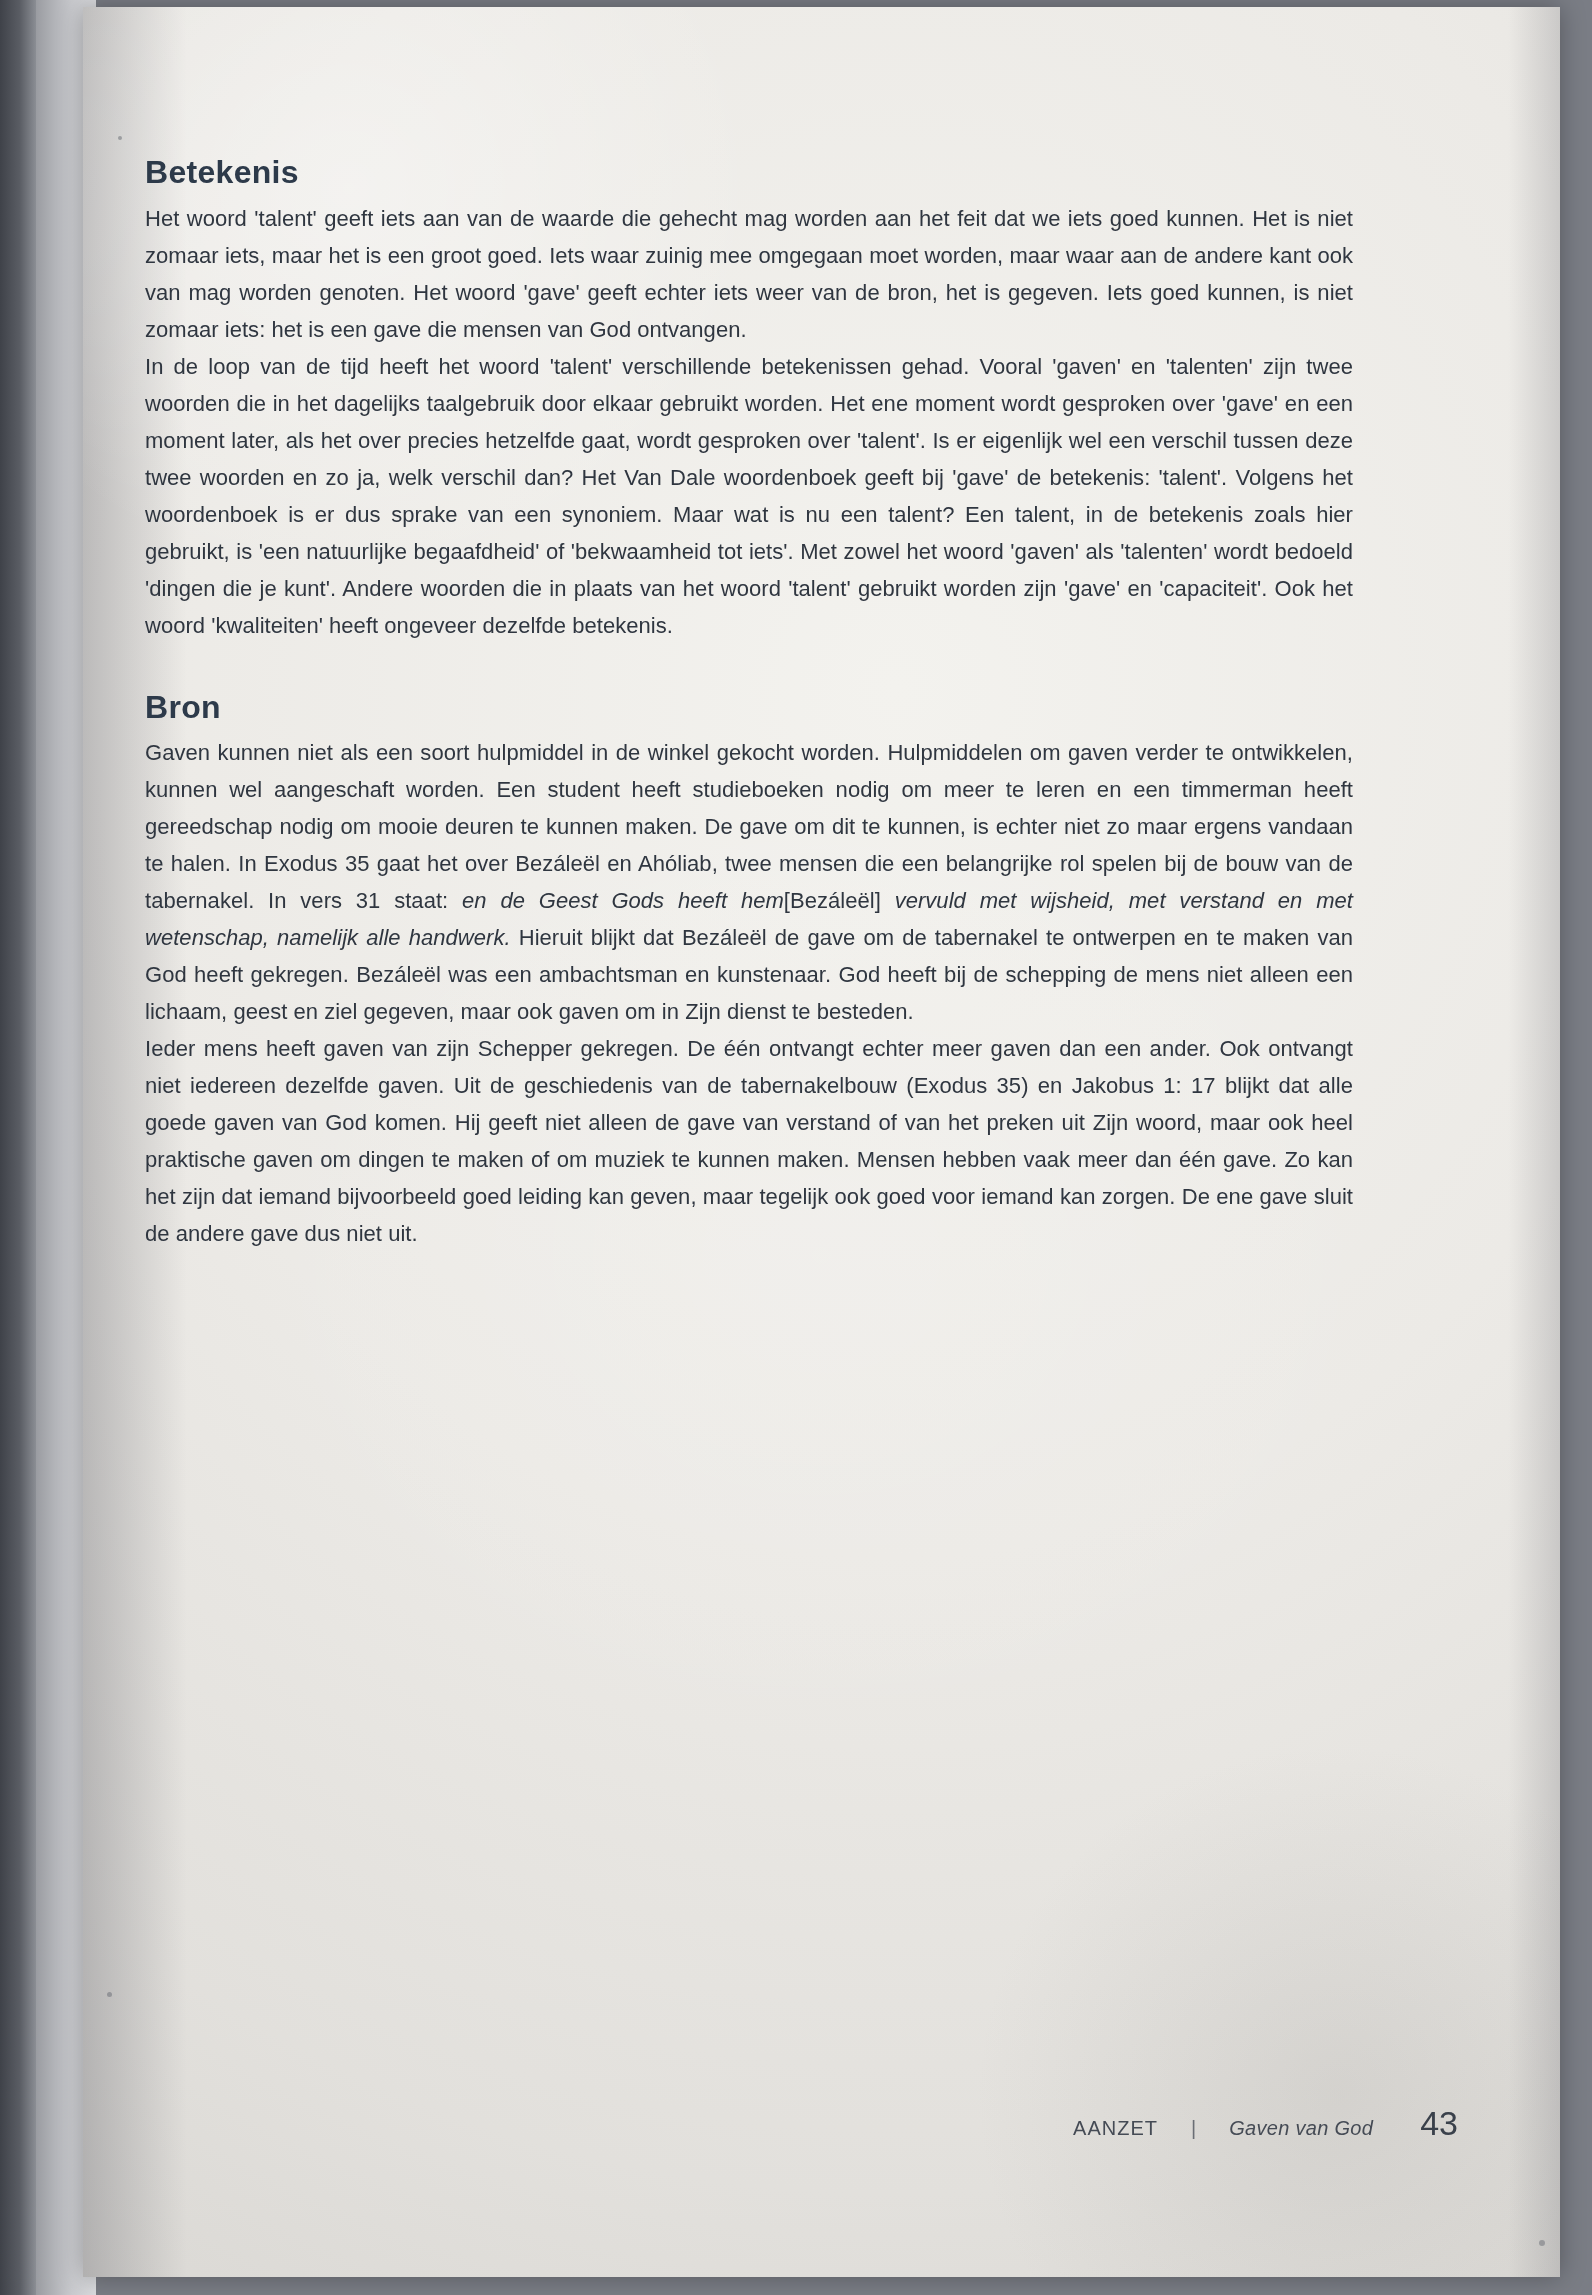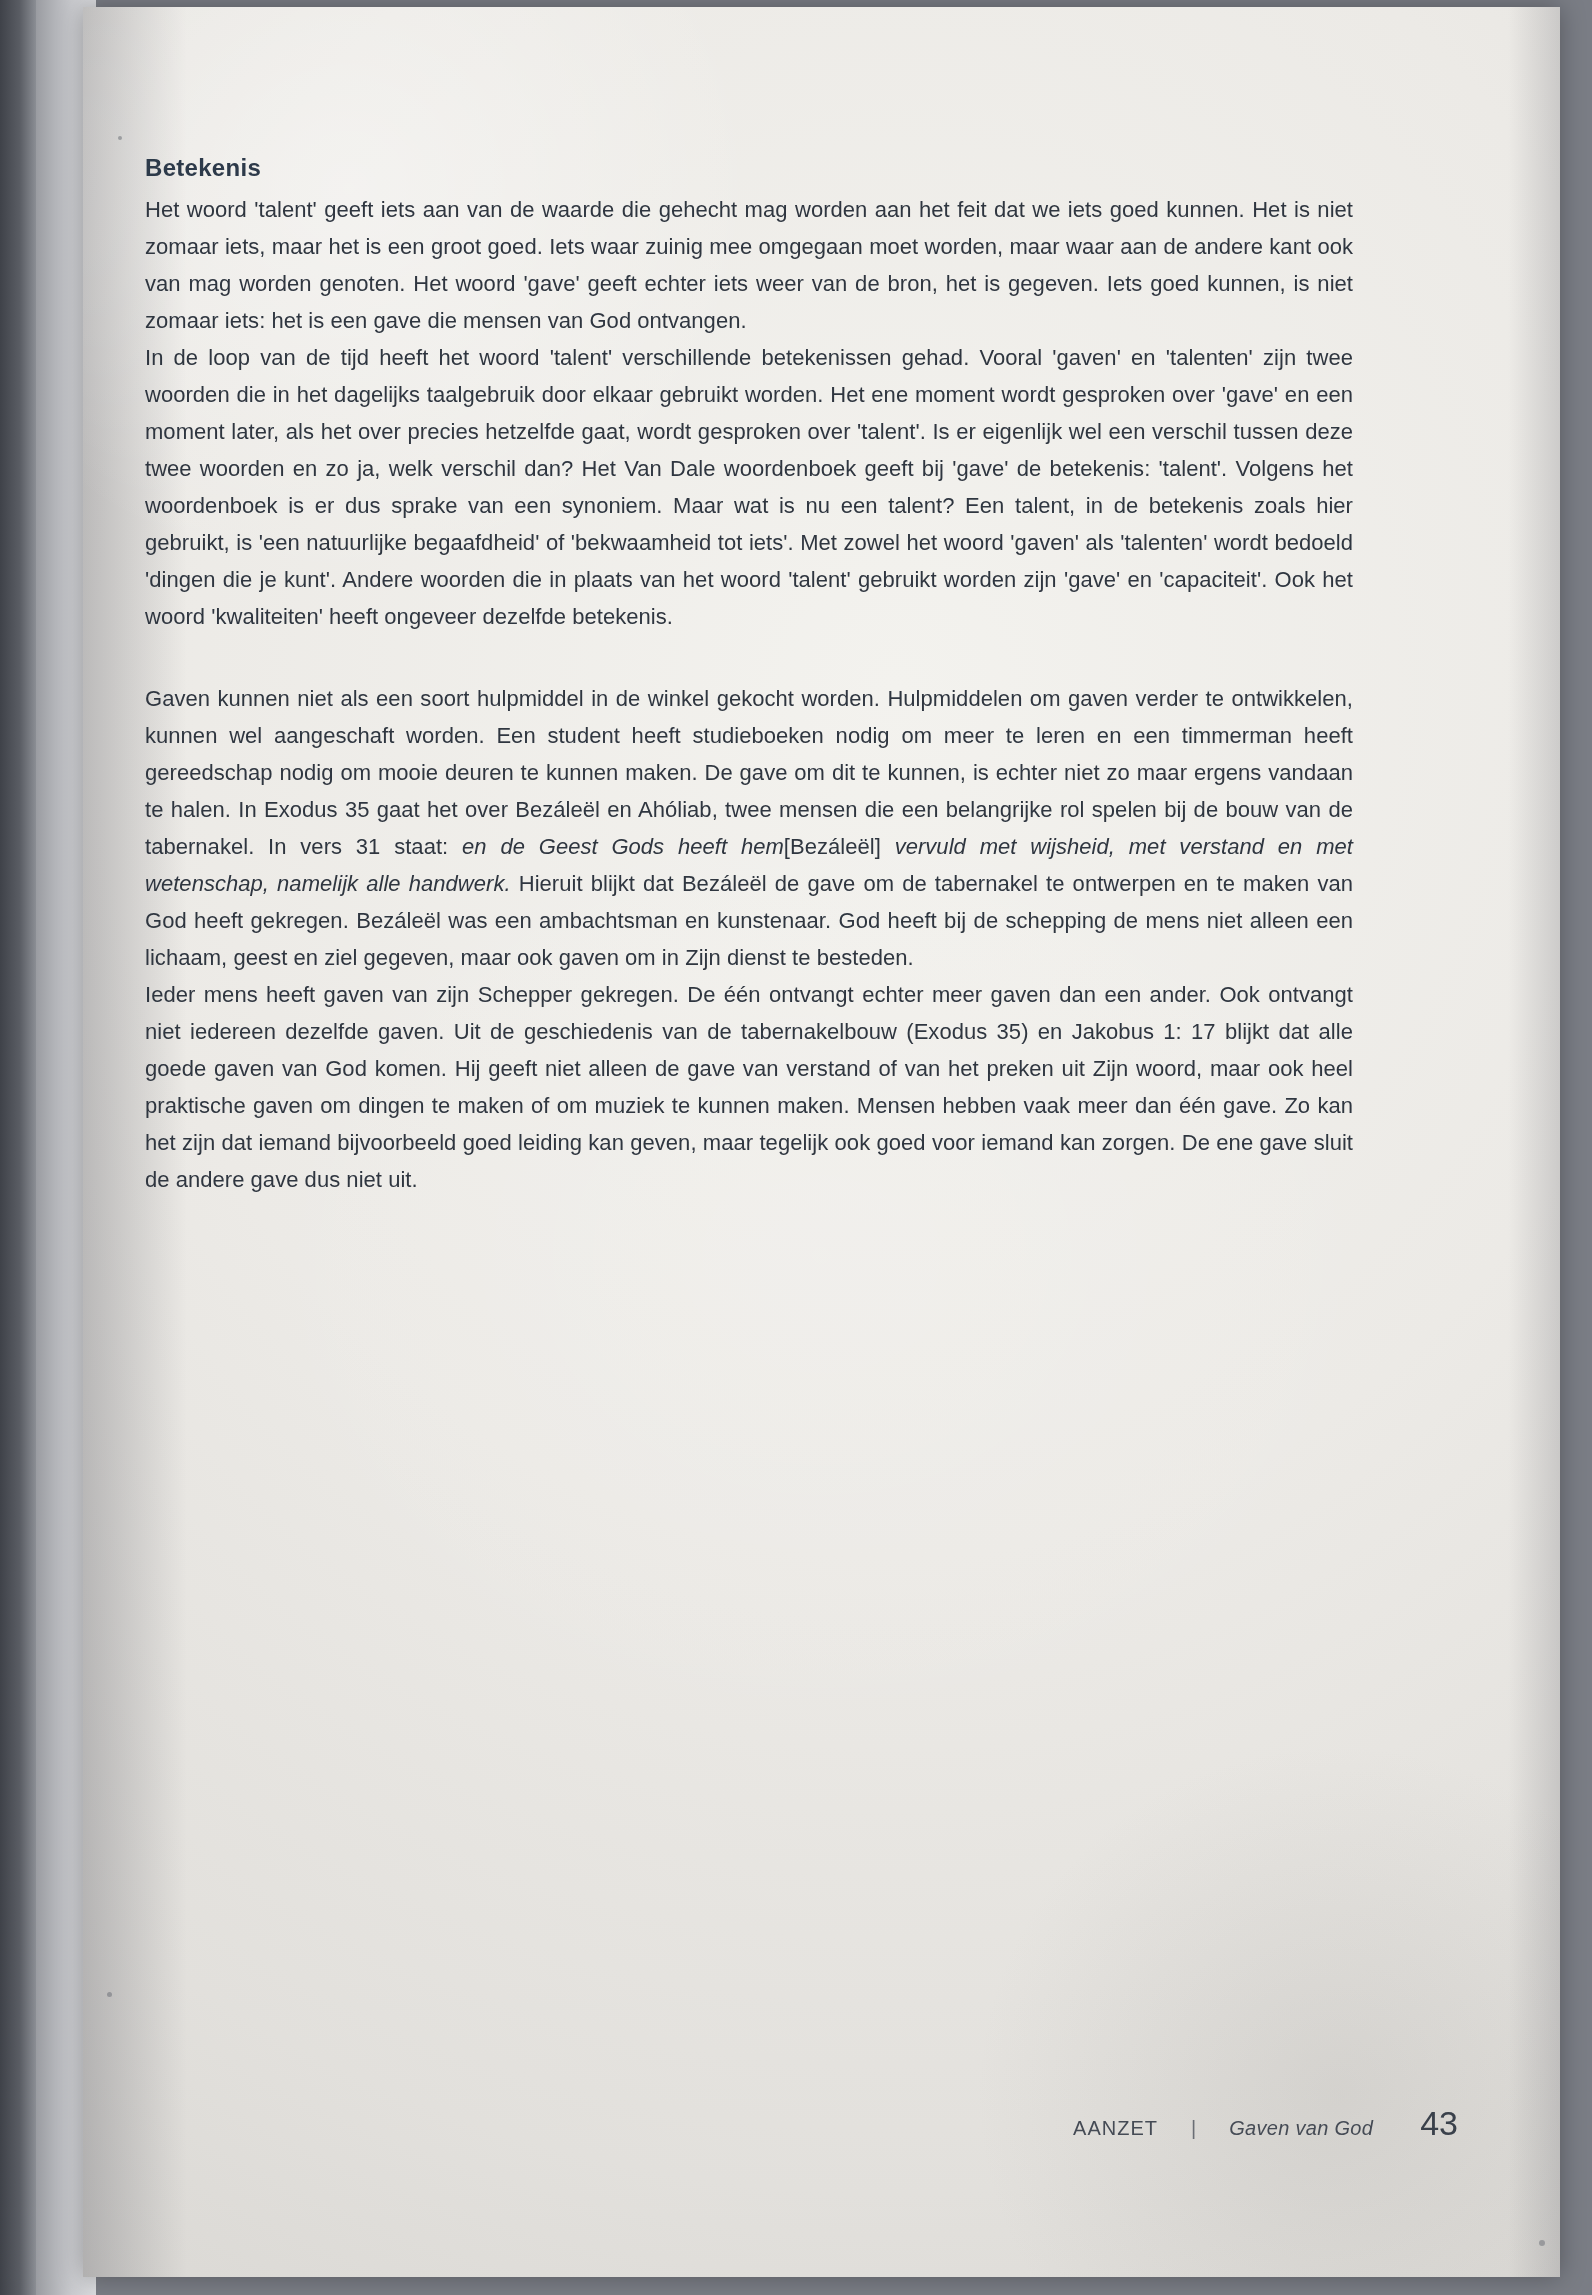--- a/index.html
+++ b/index.html
@@ -80,21 +80,21 @@
 
   
   .content {
     position: absolute;
     left: 62px;
     top: 147px;
     width: 1208px;
   }
 
   h2.section-heading {
-    font-size: 24px;
+    font-size: 32px;
     font-weight: bold;
     color: #2d3a4a;
     margin: 0 0 8.6px 0;
     letter-spacing: 0.3px;
   }
   .section + .section {
     margin-top: 45px;
   }
   p.para {
     font-size: 22px;
@@ -167,20 +167,21 @@
 
     <div class="content">
 
       <div class="section">
         <h2 class="section-heading">Betekenis</h2>
         <p class="para">Het woord 'talent' geeft iets aan van de waarde die gehecht mag worden aan het feit dat we iets goed kunnen. Het is niet zomaar iets, maar het is een groot goed. Iets waar zuinig mee omgegaan moet worden, maar waar aan de andere kant ook van mag worden genoten. Het woord 'gave' geeft echter iets weer van de bron, het is gegeven. Iets goed kunnen, is niet zomaar iets: het is een gave die mensen van God ontvangen.</p>
         <p class="para">In de loop van de tijd heeft het woord 'talent' verschillende betekenissen gehad. Vooral 'gaven' en 'talenten' zijn twee woorden die in het dagelijks taalgebruik door elkaar gebruikt worden. Het ene moment wordt gesproken over 'gave' en een moment later, als het over precies hetzelfde gaat, wordt gesproken over 'talent'. Is er eigenlijk wel een verschil tussen deze twee woorden en zo ja, welk verschil dan? Het Van Dale woordenboek geeft bij 'gave' de betekenis: 'talent'. Volgens het woordenboek is er dus sprake van een synoniem. Maar wat is nu een talent? Een talent, in de betekenis zoals hier gebruikt, is 'een natuurlijke begaafdheid' of 'bekwaamheid tot iets'. Met zowel het woord 'gaven' als 'talenten' wordt bedoeld 'dingen die je kunt'. Andere woorden die in plaats van het woord 'talent' gebruikt worden zijn 'gave' en 'capaciteit'. Ook het woord 'kwaliteiten' heeft ongeveer dezelfde betekenis.</p>
       </div>
 
       <div class="section">
+        <h2 class="section-heading">Bron</h2>
 
         <p class="para"><span>Gaven kunnen niet als een soort hulpmiddel in de winkel gekocht worden. Hulpmiddelen om gaven verder te ontwikkelen, kunnen wel aangeschaft worden. Een student heeft studieboeken nodig om meer te leren en een timmerman heeft gereedschap nodig om mooie deuren te kunnen maken. De gave om dit te kunnen, is echter niet zo maar ergens vandaan te halen. In Exodus 35 gaat het over Bezáleël en Ahóliab, twee mensen die een belangrijke rol spelen bij de bouw van de tabernakel. In vers 31 staat: </span><em>en de Geest Gods heeft hem</em><span>[Bezáleël]</span> <em>vervuld met wijsheid, met verstand en met wetenschap, namelijk alle handwerk.</em> <span>Hieruit blijkt dat Bezáleël de gave om de tabernakel te ontwerpen en te maken van God heeft gekregen. Bezáleël was een ambachtsman en kunstenaar. God heeft bij de schepping de mens niet alleen een lichaam, geest en ziel gegeven, maar ook gaven om in Zijn dienst te besteden.</span></p>
 
         <p class="para">Ieder mens heeft gaven van zijn Schepper gekregen. De één ontvangt echter meer gaven dan een ander. Ook ontvangt niet iedereen dezelfde gaven. Uit de geschiedenis van de tabernakelbouw (Exodus 35) en Jakobus 1: 17 blijkt dat alle goede gaven van God komen. Hij geeft niet alleen de gave van verstand of van het preken uit Zijn woord, maar ook heel praktische gaven om dingen te maken of om muziek te kunnen maken. Mensen hebben vaak meer dan één gave. Zo kan het zijn dat iemand bijvoorbeeld goed leiding kan geven, maar tegelijk ook goed voor iemand kan zorgen. De ene gave sluit de andere gave dus niet uit.</p>
       </div>
 
     </div>
 
     <div class="footer">
       <span class="f-label">AANZET</span>

